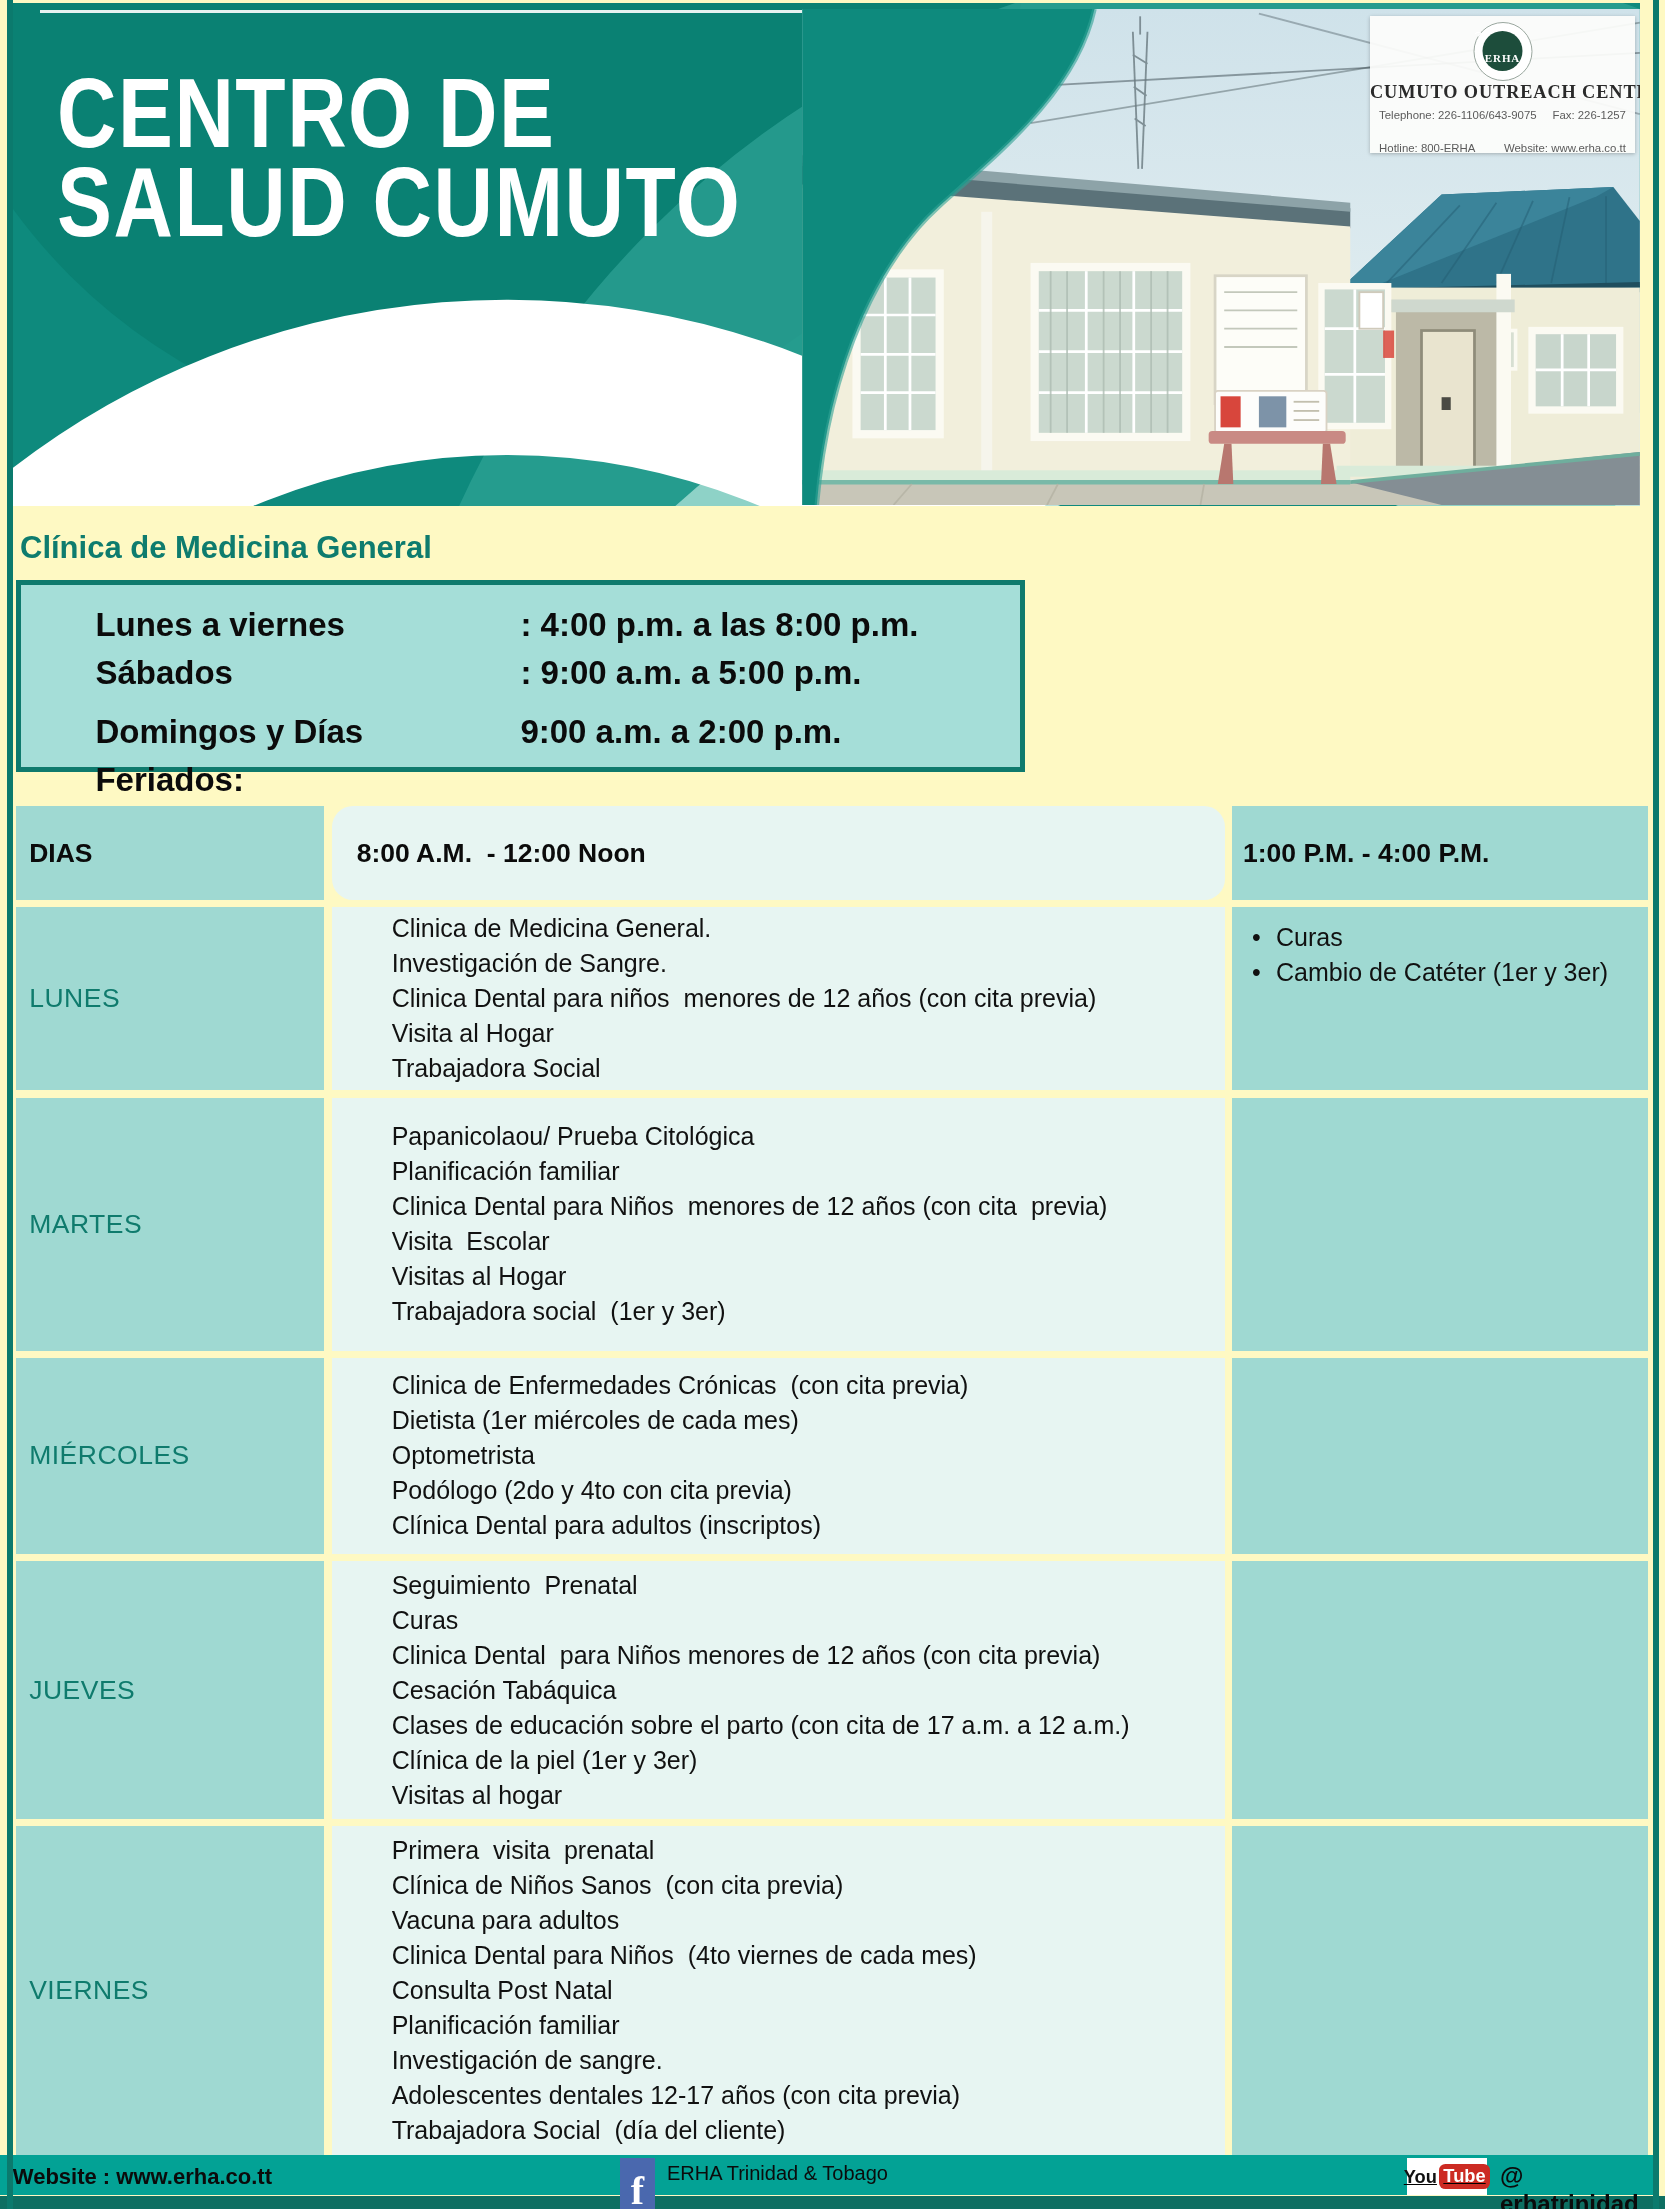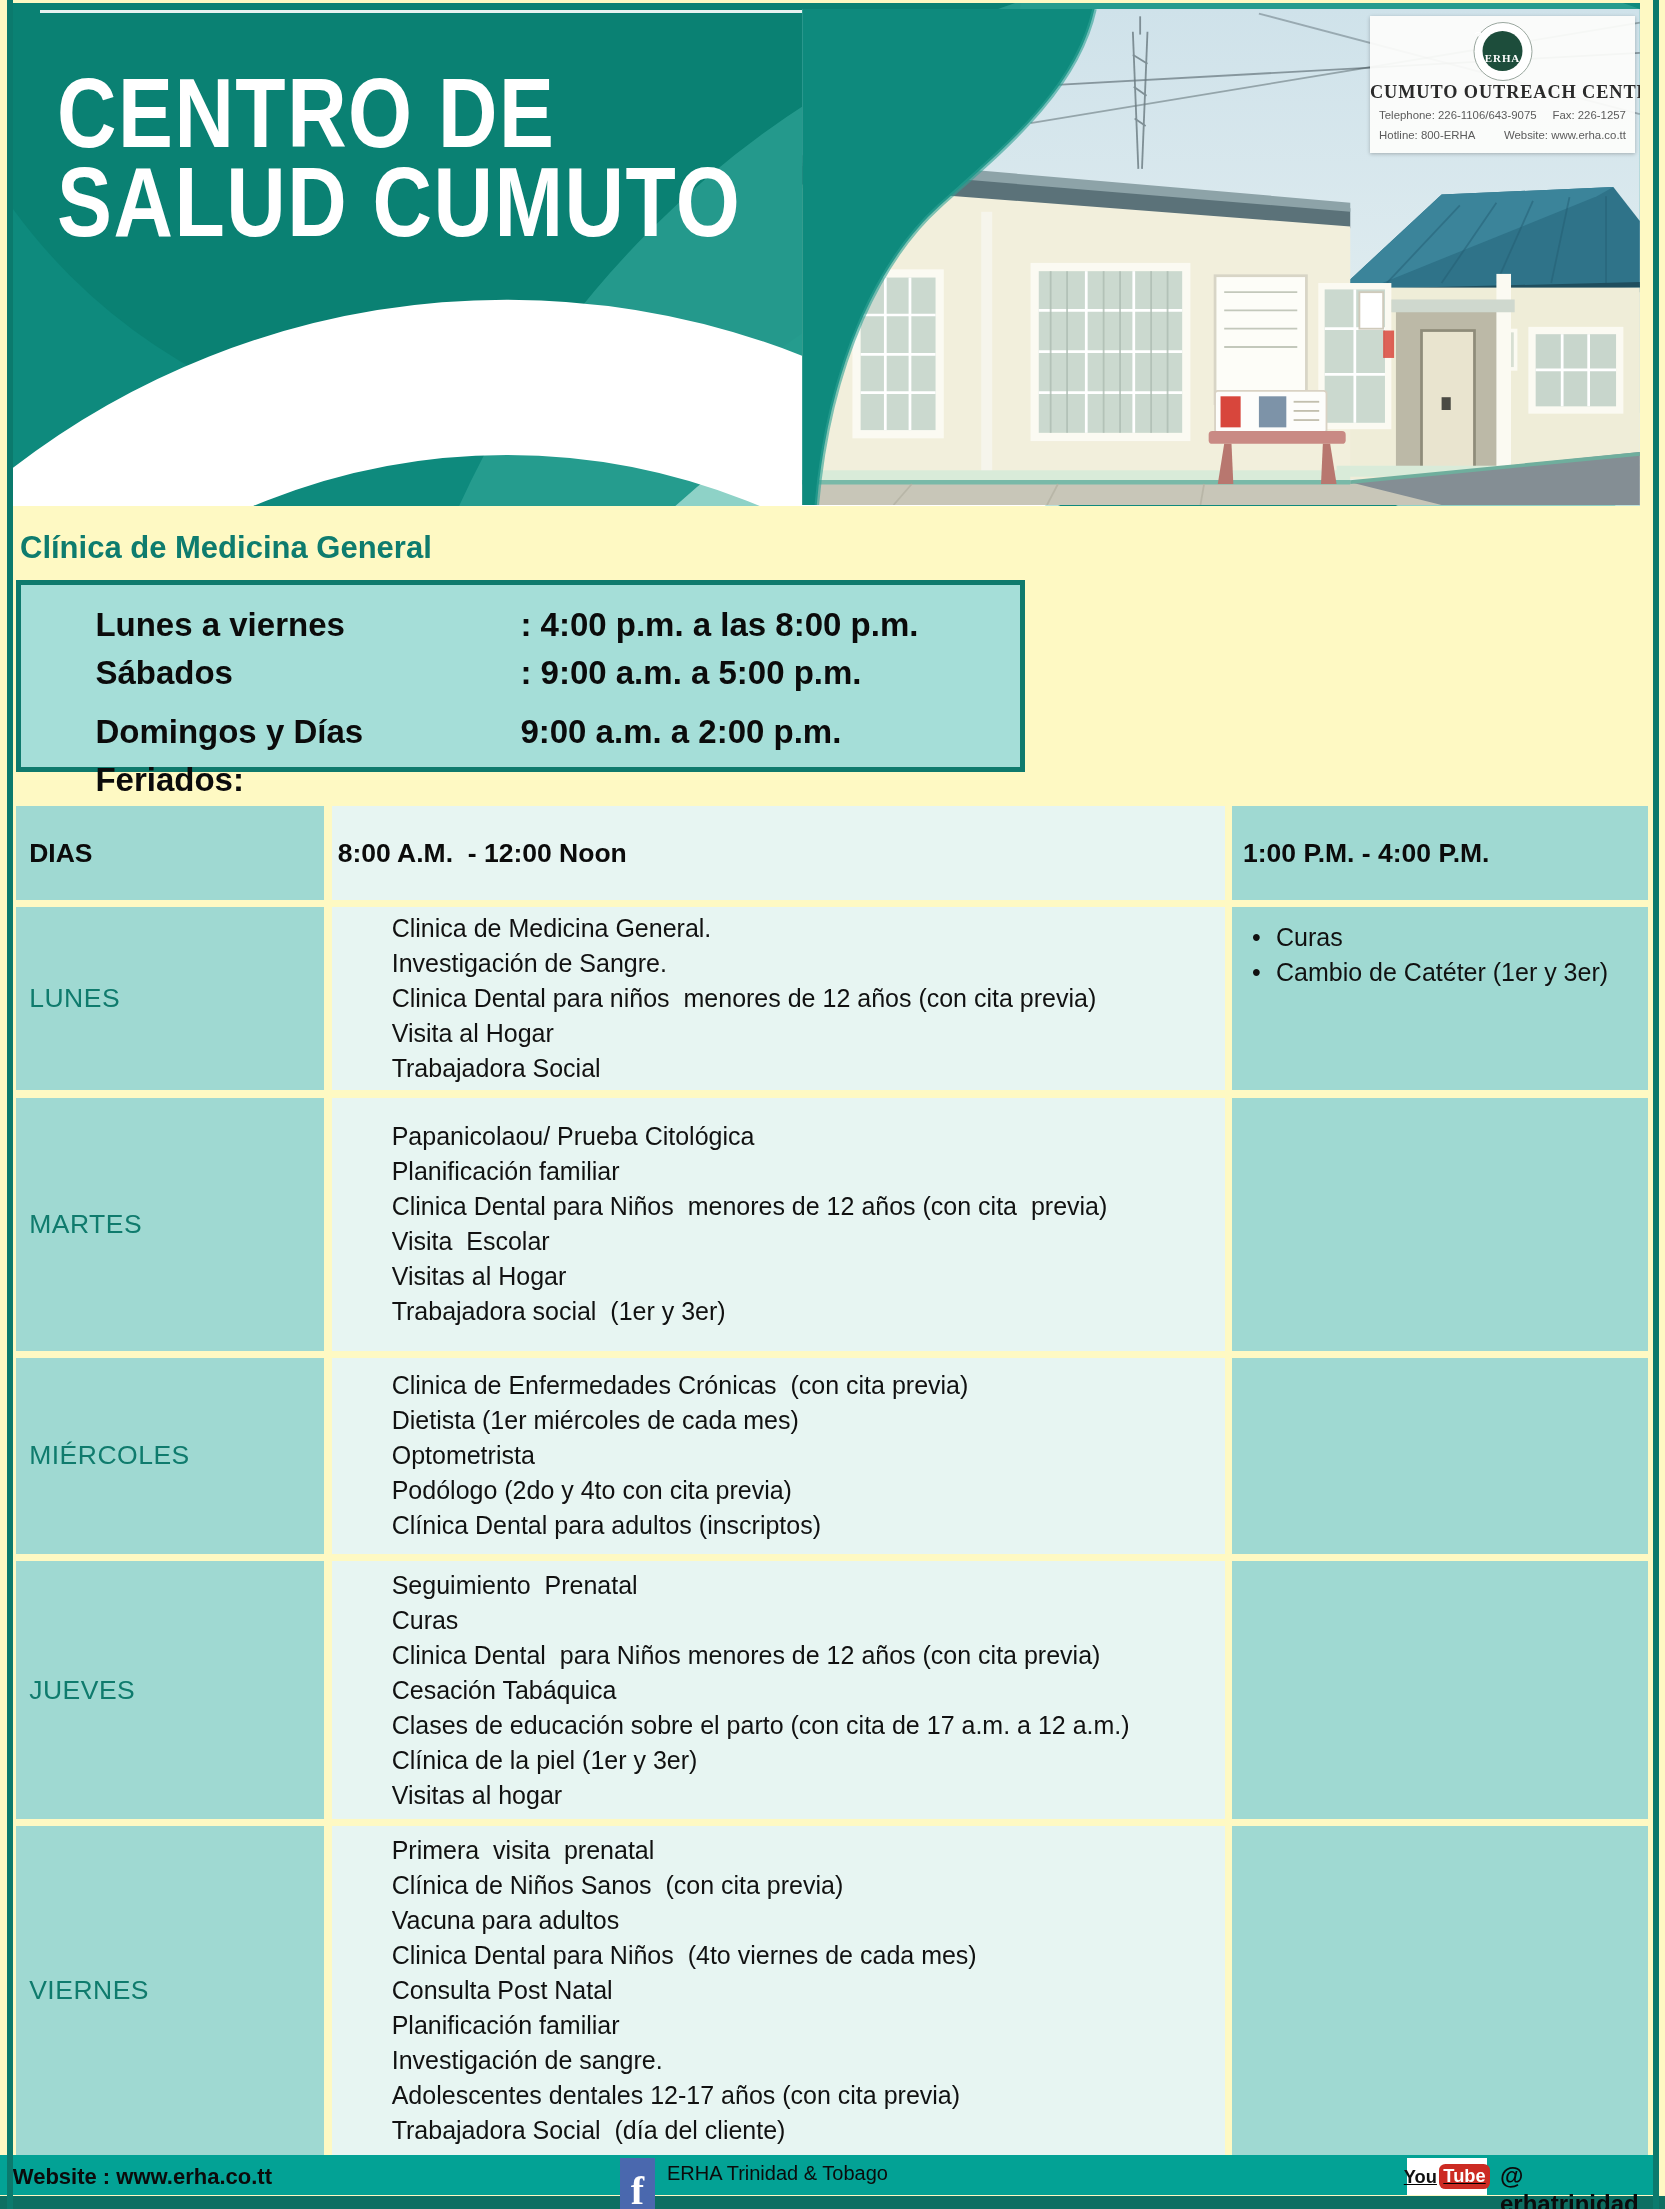--- a/index.html
+++ b/index.html
@@ -27,41 +27,41 @@
         background:#ffffff;border:0.9px solid #9aa79f;display:flex;align-items:center;justify-content:center;}
   .badge-logo-inner{width:40px;height:40px;border-radius:50%;background:#1d4d3b;color:#fff;display:flex;
         flex-direction:column;justify-content:flex-end;font-family:"Liberation Serif",serif;
         font-size:11px;font-weight:bold;letter-spacing:0.9px;padding-bottom:7.3px;box-sizing:border-box;position:relative;}
   .palm{position:absolute;top:4.6px;left:50%;transform:translateX(-50%);width:16.4px;height:12.8px;}
   .badge-name{position:absolute;left:0;right:0;top:66px;font-family:"Liberation Serif",serif;font-weight:bold;
         font-size:18.3px;letter-spacing:0.9px;color:#2a2a2a;white-space:nowrap;}
   .badge-row{position:absolute;left:9.1px;right:9.1px;display:flex;justify-content:space-between;
         font-size:11.4px;color:#5b5b5b;}
   .badge-row.r1{top:93px;}
-  .badge-row.r2{top:113px;gap:20px;}
+  .badge-row.r2{top:126px;gap:20px;}
 
   
   .section-heading{position:absolute;left:20px;top:530px;font-size:31px;font-weight:bold;color:#0e7c6e;z-index:5;}
 
   
   .hours-box{position:absolute;left:16.4px;top:580px;width:1009px;height:192px;box-sizing:border-box;
         background:#a5ded8;border:5.5px solid #0f7a6d;z-index:5;padding-top:16.4px;}
   .hours-row{display:flex;padding-left:74px;font-size:33px;font-weight:bold;color:#0b0b0b;line-height:48px;white-space:pre-wrap;}
   .hours-row .hlabel{width:425px;flex:0 0 auto;}
   .hours-row.r3{margin-top:11px;}
 
   
   .schedule{position:absolute;left:16.4px;top:806px;width:1631px;z-index:5;}
   .srow{display:grid;grid-template-columns:308px 893px 416px;column-gap:7.3px;margin-bottom:7.3px;}
   .cell{box-sizing:border-box;}
   .cell-teal{background:#9fd9d2;}
   .cell-light{background:#e7f5f2;}
   .hcell{display:flex;align-items:center;font-size:26.5px;font-weight:bold;color:#0b0b0b;white-space:pre-wrap;}
   .hcell.c1{padding-left:12.8px;}
-  .hcell.c2{padding-left:6px;}
+  .hcell.c2{padding-left:25px;border-radius:21px;}
   .hcell.c3{padding-left:11px;}
   .day-cell{display:flex;align-items:center;padding-left:12.8px;font-size:26.5px;font-weight:normal;color:#0f7b6d;letter-spacing:0.5px;}
   .morning-cell{display:flex;flex-direction:column;justify-content:center;padding-left:60px;padding-right:9.1px;
         font-size:25px;color:#111;line-height:35px;white-space:pre-wrap;}
   .afternoon-cell{padding:12.8px 9.1px 0 20px;font-size:25px;color:#111;line-height:35px;}
   .bullet-item{display:flex;align-items:flex-start;white-space:pre-wrap;}
   .bullet-dot{flex:0 0 auto;width:24px;font-size:25px;line-height:35px;}
 
   
   .footer-bar{position:absolute;left:0;top:2155px;width:1653px;height:40px;background:#03a295;z-index:20;}

